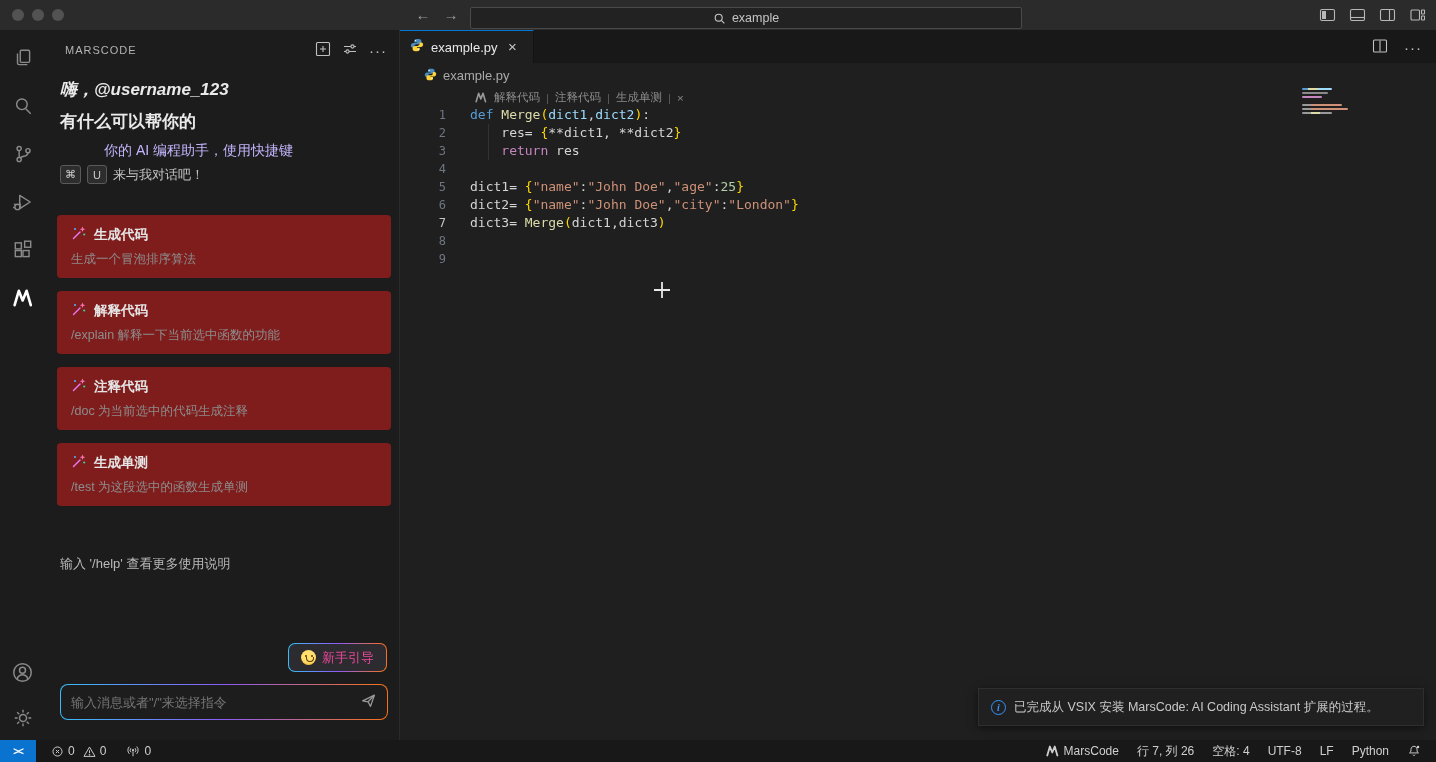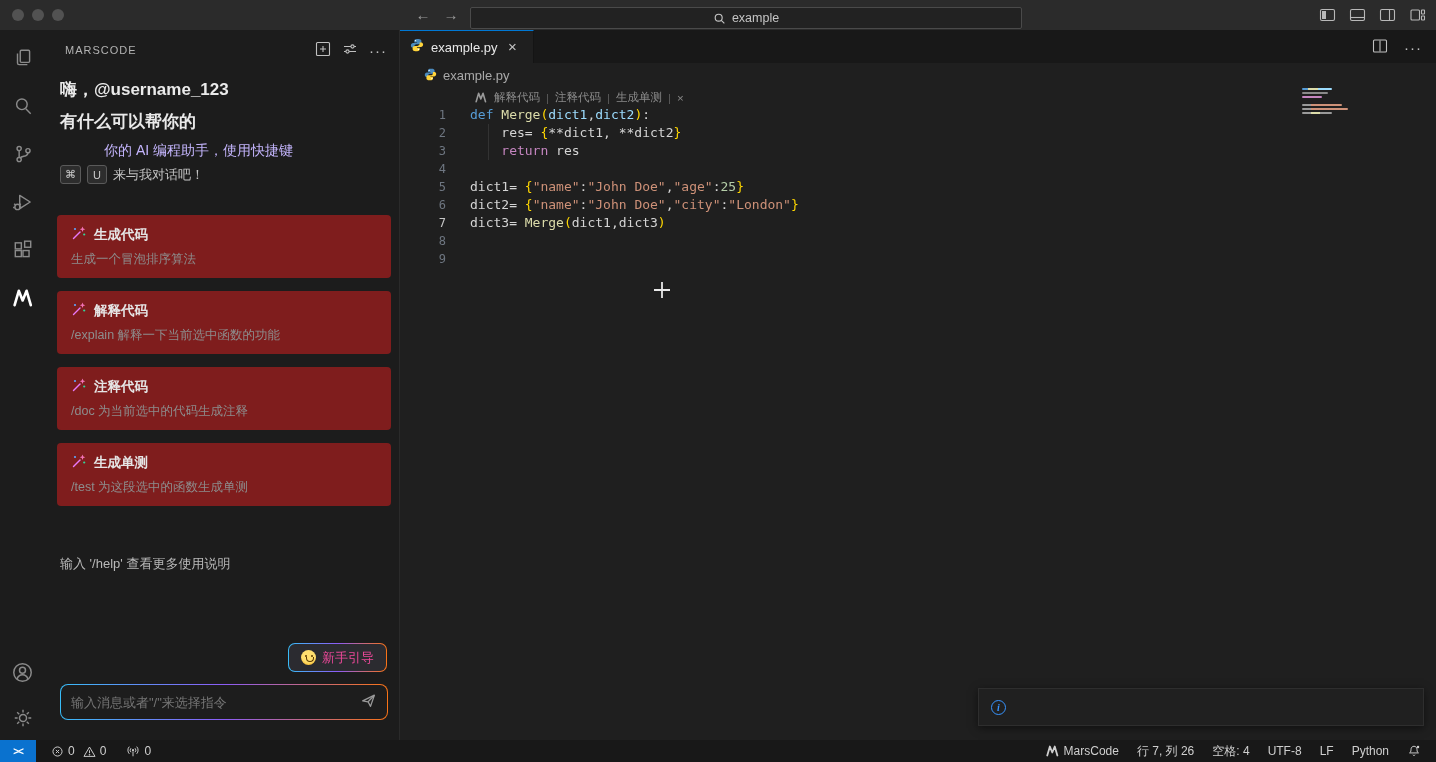--- a/index.html
+++ b/index.html
@@ -17,21 +17,21 @@
 
   
   #activitybar { position:absolute; left:0; top:30px; width:45px; height:710px; background:#1c1c1c; }
   .ab-item { position:absolute; left:0; width:45px; height:40px; display:flex; align-items:center; justify-content:center; }
   .ab-item svg { display:block; }
 
   
   #sidebar { position:absolute; left:45px; top:30px; width:355px; height:710px; background:#1c1c1c; border-right:1px solid #2a2a2a; }
   #sidebar-title { position:absolute; left:20px; top:14px; font-size:11px; letter-spacing:1px; color:#b3b3b3; }
   .sb-header-icons { position:absolute; right:12px; top:11px; display:flex; gap:11px; align-items:center; color:#c0c0c0; }
-  #greeting1 { position:absolute; left:15px; top:48px; font-size:17px; font-weight:bold; color:#eaeaea; }
+  #greeting1 { position:absolute; left:15px; top:48px; font-size:17px; font-weight:bold; color:#eaeaea;font-style:italic; }
   #greeting2 { position:absolute; left:15px; top:80px; font-size:17px; font-weight:bold; color:#eaeaea; }
   #hint1 { position:absolute; left:15px; top:112px; font-size:14px; color:#c4b5fd;margin-left:44px; }
   #hint-row { position:absolute; left:15px; top:135px; display:flex; align-items:center; gap:6px; font-size:13px; color:#c2c2c2; }
   .keycap { display:inline-flex; align-items:center; justify-content:center; min-width:20px; height:19px; padding:0 4px; border:1px solid #5a5a5a; border-radius:3px; background:#2d2d2d; font-size:11px; color:#cccccc; }
   .sb-card { position:absolute; left:12px; width:334px; height:63px; background:#7f1d1d; border-radius:4px; padding:10px 14px; cursor:pointer; }
   .sb-card .card-title-row { display:flex; align-items:center; gap:7px; }
   .sb-card .card-title { font-size:13.5px; font-weight:600; color:#e5e5e5; }
   .sb-card .card-desc { margin-top:6px; font-size:12.5px; color:#8d8d8d; }
   #help-hint { position:absolute; left:15px; top:505px; font-size:13px; color:#b9b9b9;margin-top:20px; }
   .grad-wrap { padding:1px; border-radius:7px; background:linear-gradient(90deg,#38bdf8,#8b5cf6,#f97316); }
@@ -396,20 +396,21 @@
       <div class="mm-row" style="width:30px; background:linear-gradient(90deg,#9a9a9a 30%,#dcdcaa 30% 60%,#9a9a9a 60%)"></div>
     </div>
 
     <span id="crosshair"><svg width="20" height="20" viewBox="0 0 20 20">
           <path d="M10 2v16M2 10h16" stroke="#1f1f1f" stroke-width="4.5"></path>
           <path d="M10 2v16M2 10h16" stroke="#e8e8e8" stroke-width="1.8"></path>
         </svg></span>
 
     <div id="notification">
       <span class="info-icon">i</span>
+      <span class="msg">已完成从 VSIX 安装 MarsCode: AI Coding Assistant 扩展的过程。</span>
     </div>
   </div>
 
   <div id="statusbar">
     <div id="remote-indicator">
       <span>&gt;&lt;</span>
     </div>
     <div class="sb-group" style="margin-left:8px">
       <span class="sb-icon">
           <svg width="13" height="13" viewBox="0 0 16 16" fill="none" stroke="#cfcfcf" stroke-width="1.2">

